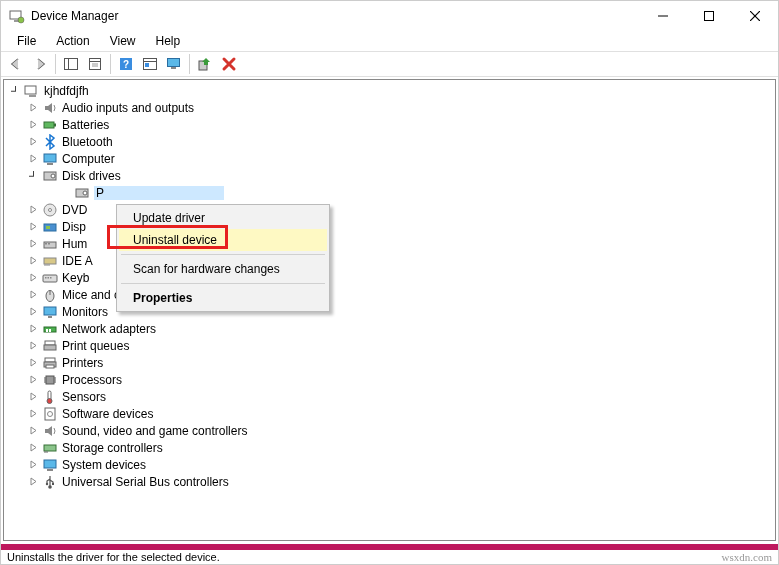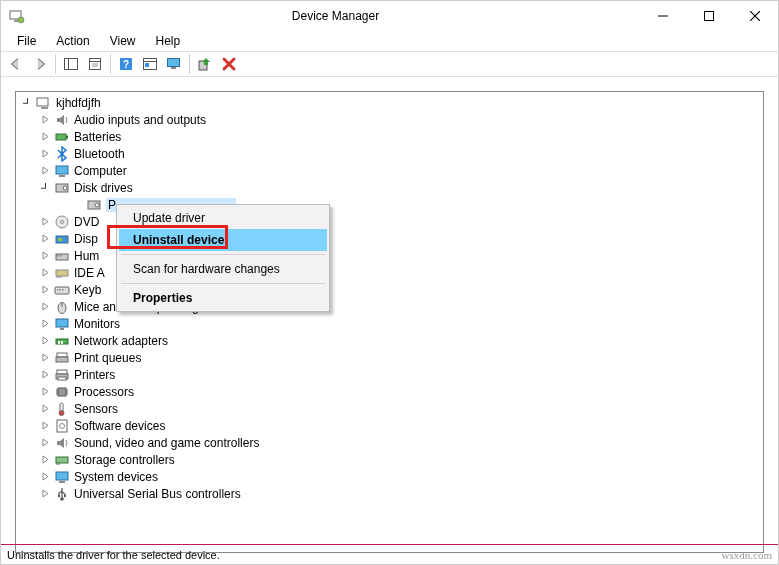--- a/index.html
+++ b/index.html
@@ -14,21 +14,20 @@
     position: relative;
     border: 1px solid #ccc;
   }
   
   .titlebar {
     height: 30px;
     display: flex;
     align-items: center;
     padding: 0 0 0 8px;
     background: #fff;
-    text-align: center;
   }
   .titlebar .app-icon {
     width: 16px; height: 16px;
     margin-right: 6px;
     display: flex; align-items: center; justify-content: center;
   }
   .titlebar .title { flex: 1; font-size: 12px; }
   .win-controls { display: flex; }
   .win-btn {
     width: 46px; height: 30px;
@@ -57,21 +56,21 @@
   .tool-btn {
     width: 22px; height: 22px;
     display: flex; align-items: center; justify-content: center;
     border: 1px solid transparent;
   }
   .tool-sep { width: 1px; height: 20px; background: #d0d0d0; margin: 0 2px; }
   
   .tree-container {
     position: relative;
     border: 1px solid #888;
-    margin: 14px;
+    margin: 2px;
     height: 462px;
     overflow: hidden;
     background: #fff;
   }
   .tree { padding: 2px 0; }
   .tree-row {
     display: flex;
     align-items: center;
     height: 17px;
     padding-left: 4px;
@@ -109,40 +108,39 @@
     padding: 2px;
   }
   .ctx-item {
     height: 22px;
     display: flex;
     align-items: center;
     padding-left: 14px;
     font-size: 12px;
   }
   .ctx-item.highlight {
-    background: #7dd3fc;
-    font-weight: bold;
+    background: #fef9c3;
   }
   .ctx-sep {
     height: 1px;
     background: #d0d0d0;
     margin: 3px 2px;
   }
   .ctx-item.bold { font-weight: bold; }
   .red-box {
     position: absolute;
     border: 3px solid #e6201f;
     pointer-events: none;
   }
   
   .statusbar {
     position: absolute;
     bottom: 0; left: 0; right: 0;
     height: 20px;
-    border-top: 1px solid #be185d;
+    border-top: 6px solid #be185d;
     display: flex;
     align-items: center;
     padding: 0 6px;
     font-size: 11px;
     justify-content: space-between;
   }
   svg { display: block; }
 </style>
 </head>
 <body>

